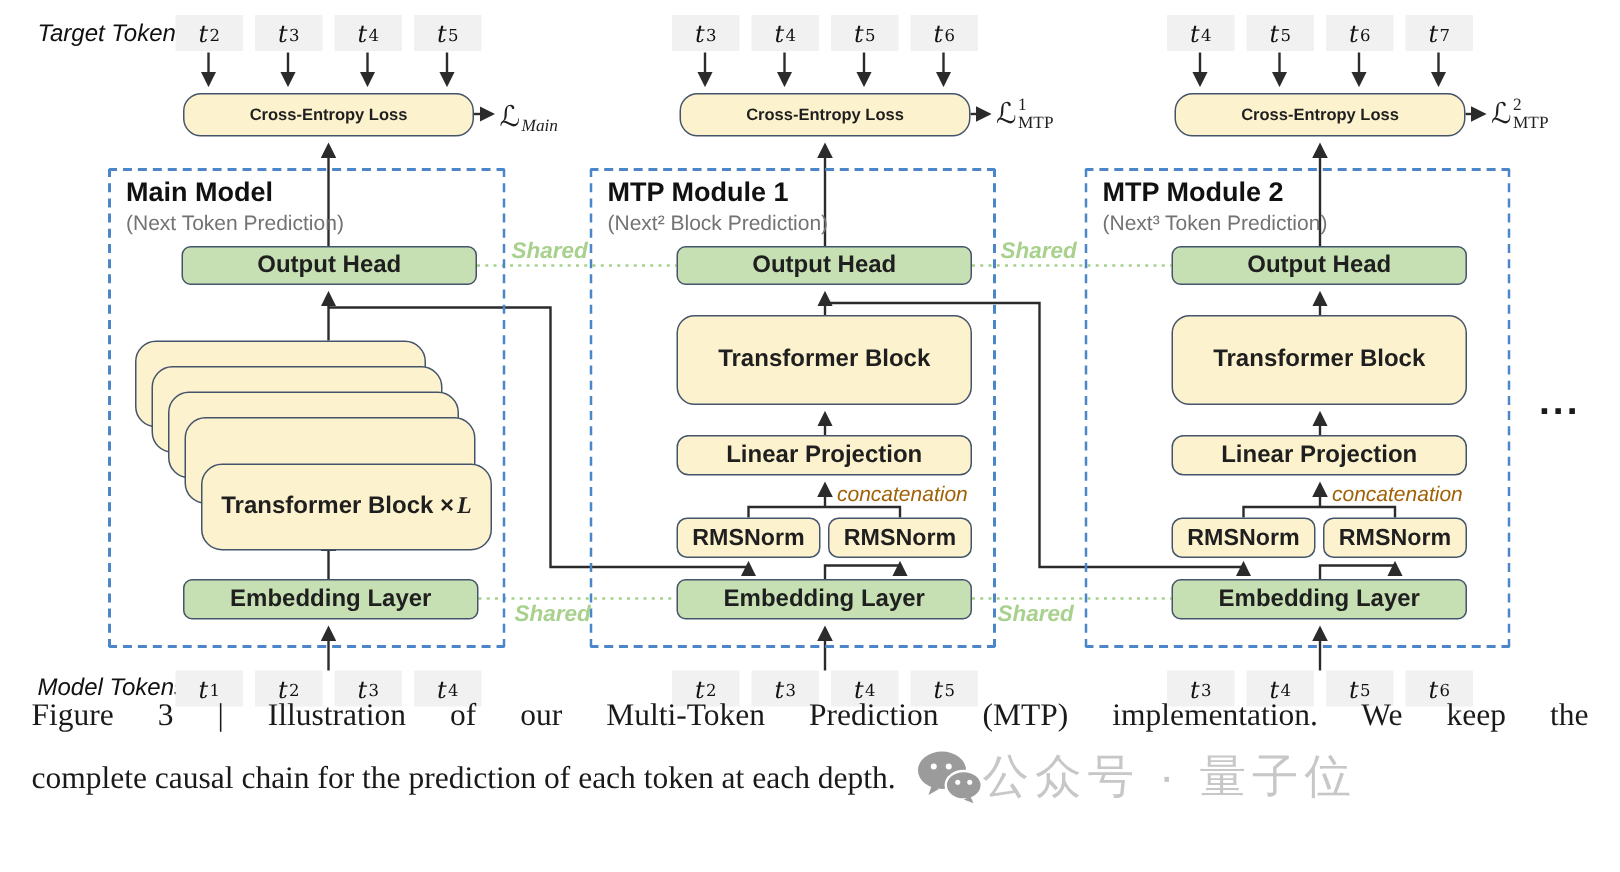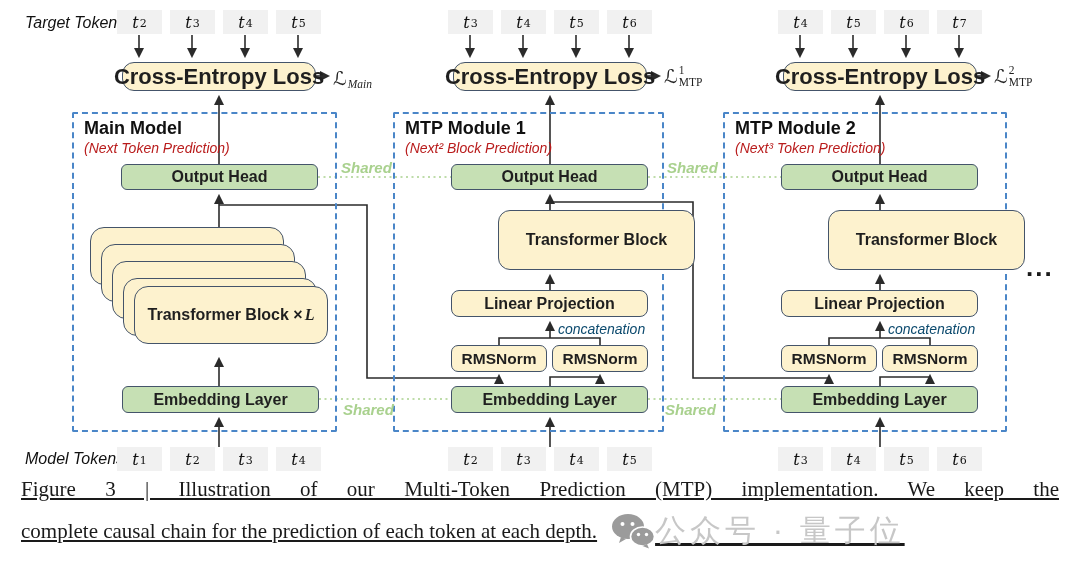--- a/index.html
+++ b/index.html
@@ -8,32 +8,32 @@
     font-family:"Liberation Sans",sans-serif;color:#1f1f1f;overflow:hidden;
   }
   
   #wires{position:absolute;left:0;top:0;z-index:1;}
   
   .module-frame{
     position:absolute;border:2.6px dashed #4a86c8;border-radius:2px;
     background:transparent;z-index:2;box-sizing:border-box;
   }
   .module-title{position:absolute;left:10px;top:4px;font-size:18px;font-weight:bold;color:#111;white-space:nowrap;}
-  .module-subtitle{position:absolute;left:10px;top:26px;font-size:14px;font-style:italic;color:#b91c1c;white-space:nowrap;}
+  .module-subtitle{position:absolute;left:10px;top:26px;font-size:14px;color:#737373;white-space:nowrap;}
   
   .box{
     position:absolute;display:flex;align-items:center;justify-content:center;
     box-sizing:border-box;z-index:3;white-space:nowrap;
   }
   .yellow{background:#fdf2ce;border:1.5px solid #44546a;}
   .green{background:#c6e0b4;border:1.4px solid #44546a;}
-  .ce{border-radius:12px;font-size:22px;font-weight:600;}
+  .ce{border-radius:12px;font-size:11px;font-weight:600;}
   .small-box{border-radius:6px;font-size:16px;font-weight:600;}
   .rms{border-radius:7px;font-size:15.5px;font-weight:600;}
-  .tb{border-radius:12px;font-size:16px;font-weight:600;margin-left:47px;}
+  .tb{border-radius:12px;font-size:16px;font-weight:600;}
   .stackbox{
     position:absolute;width:194px;height:58px;background:#fdf2ce;
     border:1.5px solid #44546a;border-radius:14px;box-sizing:border-box;z-index:3;
     display:flex;align-items:center;justify-content:center;font-size:16px;font-weight:600;
   }
   
   .token{
     position:absolute;width:45px;height:24px;background:#f1f1f1;z-index:3;
     display:flex;align-items:center;justify-content:center;
     font-family:"DejaVu Serif","Liberation Serif",serif;font-style:italic;font-size:16px;color:#111;
@@ -43,26 +43,26 @@
   
   .loss{position:absolute;display:inline-flex;align-items:center;z-index:3;
         font-family:"DejaVu Sans","DejaVu Serif",serif;}
   .loss-sym{font-size:19px;font-style:italic;}
   .supsub{display:inline-flex;flex-direction:column;justify-content:center;
           font-size:11.5px;line-height:1.05;margin-left:1px;font-family:"Liberation Serif",serif;}
   .supsub .sup{min-height:12px;}
   .loss-main .sub{font-style:italic;}
   
   .shared{position:absolute;font-size:15px;font-style:italic;font-weight:bold;color:#a9d18e;z-index:4;white-space:nowrap;}
-  .concat{position:absolute;font-size:14px;font-style:italic;color:#0c4a6e;z-index:4;white-space:nowrap;}
+  .concat{position:absolute;font-size:14px;font-style:italic;color:#a16207;z-index:4;white-space:nowrap;}
   .ellipsis{position:absolute;font-size:26px;font-weight:bold;color:#1a1a1a;letter-spacing:2px;z-index:3;}
   .var{font-family:"Liberation Serif",serif;font-style:italic;font-weight:600;margin-left:2px;}
   
-  .caption{position:absolute;left:21px;top:477px;width:1038px;font-family:"Liberation Serif",serif;
-           font-size:21px;color:#1a1a1a;z-index:3;text-decoration:underline;}
+  .caption{position:absolute;left:21px;top:464px;width:1038px;font-family:"Liberation Serif",serif;
+           font-size:21px;color:#1a1a1a;z-index:3;}
   .caption-line1{text-align:justify;text-align-last:justify;white-space:nowrap;}
   .caption-line2{display:flex;align-items:center;margin-top:8px;}
   .watermark-group{display:flex;align-items:center;margin-left:14px;}
   .watermark-text{font-size:31px;color:#c7c7c7;letter-spacing:4px;white-space:nowrap;
                   font-family:"Liberation Sans",sans-serif;}
 </style>
 </head>
 <body>
 
 <svg id="wires" width="1080" height="581">
@@ -154,21 +154,21 @@
   <div class="module-title">Main Model</div>
   <div class="module-subtitle">(Next Token Prediction)</div>
 </div>
 
 <div class="box green small-box" style="left:121px;top:164px;width:197px;height:26px;">Output Head</div>
 
 <div class="stackbox" style="left:90px;top:227px;"></div>
 <div class="stackbox" style="left:101px;top:244px;"></div>
 <div class="stackbox" style="left:112px;top:261px;"></div>
 <div class="stackbox" style="left:123px;top:278px;"></div>
-<div class="stackbox" style="left:134px;top:286px;">
+<div class="stackbox" style="left:134px;top:309px;">
   <span>Transformer Block ×</span>
     <span class="var">L</span>
 </div>
 
 <div class="box green small-box" style="left:122px;top:386px;width:197px;height:27px;">Embedding Layer</div>
 
 <div class="token" style="left:117px;top:447px;">
     <span>t</span>
     <sub>1</sub>
   </div>

